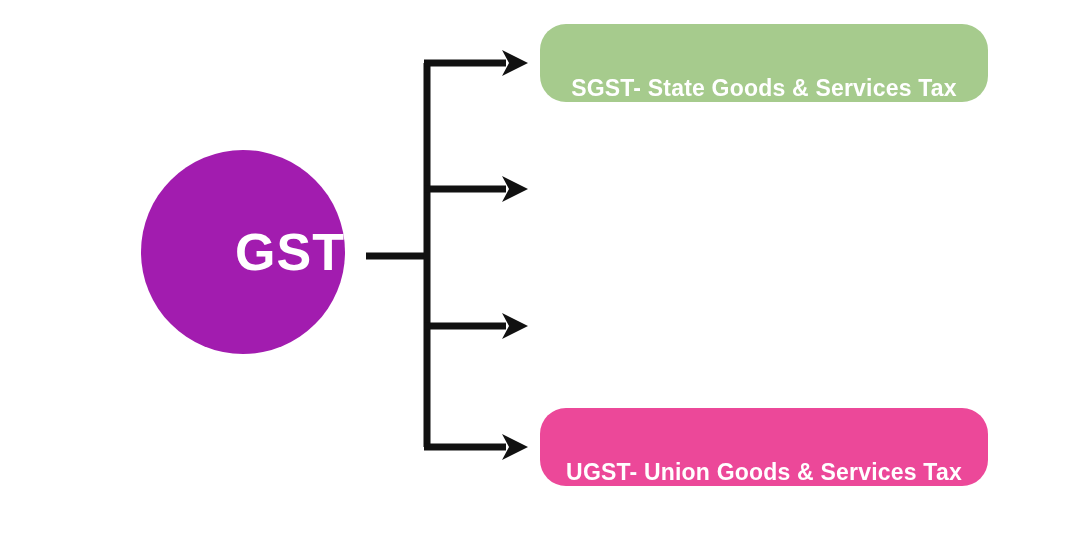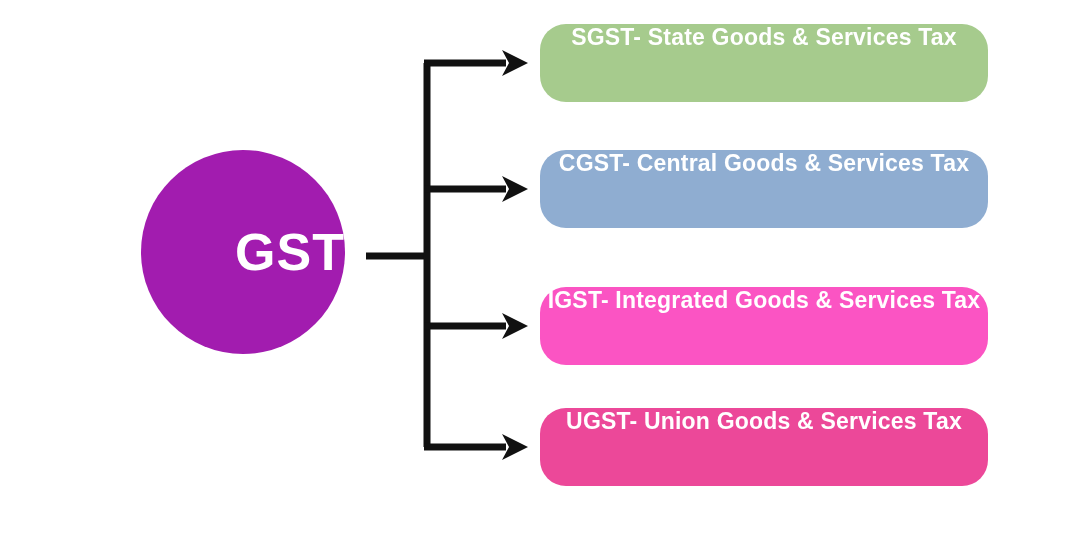--- a/index.html
+++ b/index.html
@@ -37,21 +37,21 @@
     font-weight: bold;
     letter-spacing: 1px;
   }
   .branch-node {
     position: absolute;
     left: 540px;
     width: 448px;
     height: 78px;
     border-radius: 26px;
     display: flex;
-    align-items: flex-start;
+    align-items: flex-end;
     justify-content: center;
     color: #ffffff;
     font-size: 23px;
     font-weight: bold;
     letter-spacing: 0.2px;
     text-align: center;
     padding: 0 4px;
     box-sizing: border-box;
   }
   .branch-0 { top: 24px; }
@@ -85,25 +85,19 @@
   </svg>
 
   <div class="root-node" style="background: #a21caf; justify-content: flex-end;">
     <span>GST</span>
   </div>
 
   <div class="branch-node branch-0" style="background: rgb(166, 203, 141);">
     <span>SGST- State Goods &amp; Services Tax</span>
   </div>
 
-  <div class="branch-node branch-1" style="background: rgb(143, 173, 209);">
-    <span>CGST- Central Goods &amp; Services Tax</span>
-  </div>
 
-  <div class="branch-node branch-2" style="background: rgb(251, 84, 195);">
-    <span>IGST- Integrated Goods &amp; Services Tax</span>
-  </div>
 
   <div class="branch-node branch-3" style="background: #ec4899;">
     <span>UGST- Union Goods &amp; Services Tax</span>
   </div>
 
 </div>
 
 </body></html>

